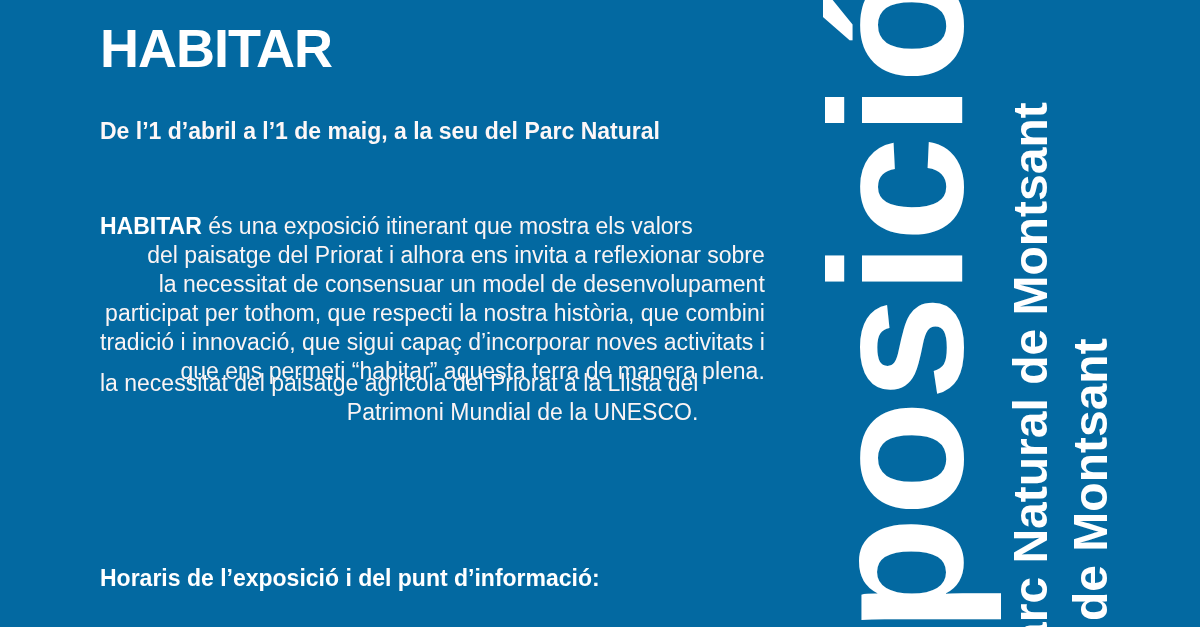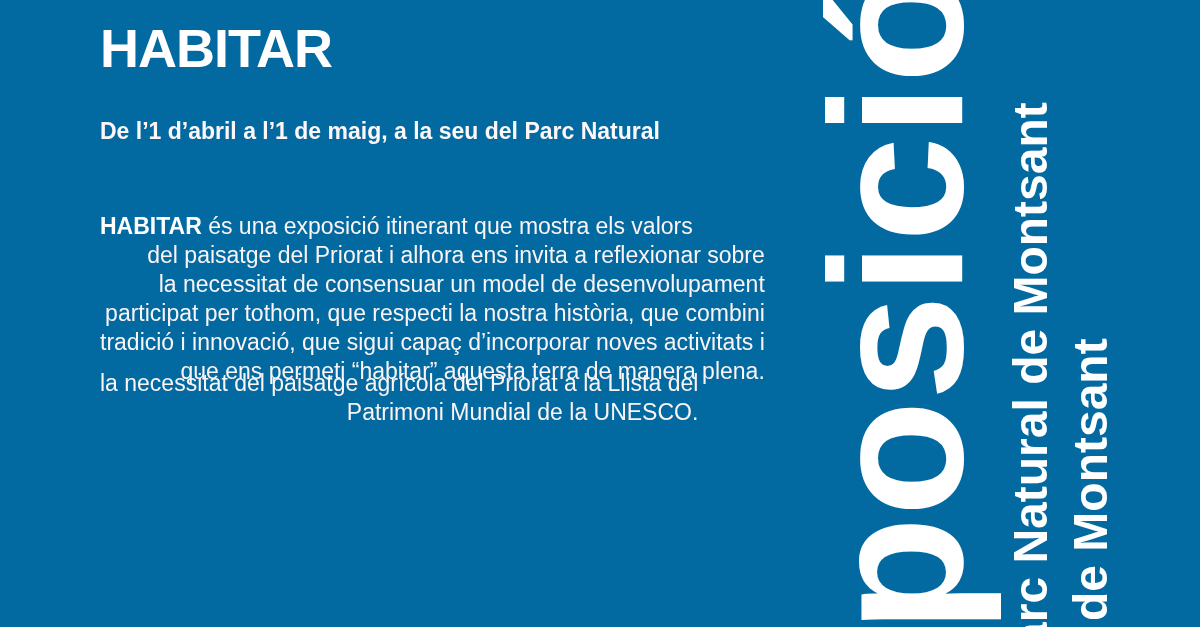--- a/index.html
+++ b/index.html
@@ -95,20 +95,21 @@
 tradició i innovació, que sigui capaç d’incorporar noves activitats i
 que ens permeti “habitar” aquesta terra de manera plena.</div>
   </div>
 
   <div class="abs para" id="para2">
     <div class="plines">la necessitat del paisatge agrícola del Priorat a la Llista del
 Patrimoni Mundial de la UNESCO.</div>
   </div>
 
   <div class="abs para" id="hours">
+    <div class="heading">Horaris de l’exposició i del punt d’informació:</div>
   </div>
 
   <div class="abs vert" id="giant-word">Exposició</div>
 
   <div class="abs vert" id="park-line1">Parc Natural de Montsant</div>
 
   <div class="abs vert" id="park-line2">de Montsant</div>
 
 </div>
 

